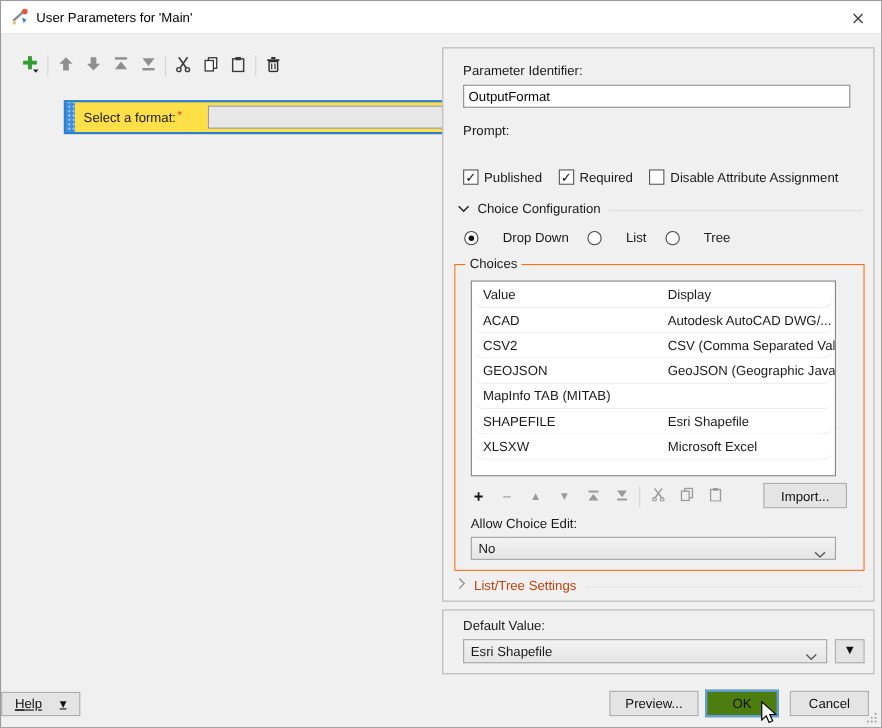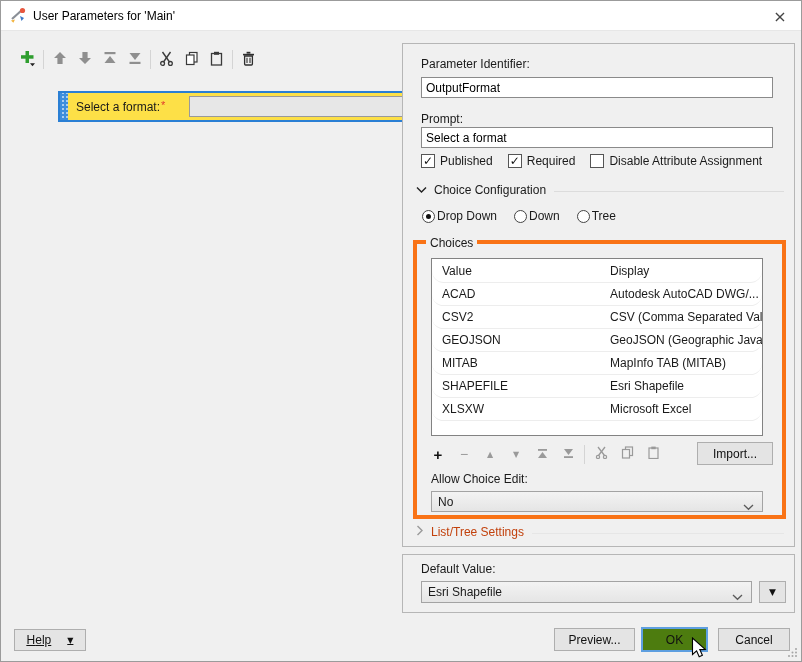--- a/index.html
+++ b/index.html
@@ -54,28 +54,28 @@
   .check-item { display:flex; align-items:center; gap:5px; }
   .checkbox { width:14px; height:14px; background:#fff; border:1px solid #555;
     display:flex; align-items:center; justify-content:center; font-size:12px;
     line-height:12px; color:#111; font-family:"DejaVu Sans",sans-serif; }
   .sect-header { position:absolute; left:13px; right:10px; display:flex; align-items:center; }
   .sect-header .line { flex:1; height:1px; background:#dcdcdc; margin-left:8px; margin-top:2px; }
   .sect-header .lbl { margin-left:7px; }
   .sect-header.disabled .lbl { color:#c2410c; }
   .sect-header.disabled .line { background:#e6e6e6; }
   .radios { position:absolute; left:19px; top:165px; display:flex; gap:17px; align-items:center; }
-  .radio-item { display:flex; align-items:center; gap:2px; }
+  .radio-item { display:flex; align-items:center; gap:22px; }
   .radio { width:13px; height:13px; border:1px solid #444; border-radius:50%;
     background:#fff; position:relative; }
   .radio.selected::after { content:""; position:absolute; left:3px; top:3px;
     width:5px; height:5px; border-radius:50%; background:#111; }
 
   .groupbox { position:absolute; left:10px; top:196px; width:373px; height:279px;
-    border:4px solid #f97316; }
+    border:1px solid #f97316; }
   .groupbox-label { position:absolute; top:-8px; left:9px; background:#f0f0f0; padding:0 4px; }
 
   .choices-table { position:absolute; left:14px; top:14px; width:332px; height:178px;
     background:#fff; border:1px solid #828282; overflow:hidden; }
   .t-row { display:grid; grid-template-columns:168px 1fr; height:23px;
     align-items:center; border-bottom:1px solid #ededed;border-radius:12px; }
   .t-row.header { height:24px; }
   .t-cell { padding-left:10px; white-space:nowrap; overflow:hidden; }
 
   .mini-toolbar { position:absolute; left:8px; top:198px; width:348px; height:24px;
@@ -95,21 +95,21 @@
   .listtree-header { top:481px; }
 
   
   .default-frame { position:absolute; left:401px; top:553px; width:393px; height:59px;
     border:1px solid #b6b6b6; background:#f0f0f0; }
   .default-combo { position:absolute; left:18px; top:26px; width:331px; height:22px; }
   .drop-arrow-btn { position:absolute; left:356px; top:26px; width:27px; height:22px;
     font-size:9px; color:#111; }
 
   
-  .help-btn { position:absolute; left:13px; top:628px; width:72px; height:22px;
+  .help-btn { position:absolute; left:0; top:628px; width:72px; height:22px;
     display:flex; align-items:center; justify-content:center; gap:16px;text-decoration:underline; }
   .help-btn u { text-decoration:underline; }
   .help-btn .menu-arrow { font-size:8px; color:#111; }
   .preview-btn { position:absolute; left:553px; top:627px; width:81px; }
   .ok-btn { position:absolute; left:640px; top:626px; width:67px; height:25px;
     background:#4d7c0f; border:2px solid #5e9fe0; }
   .cancel-btn { position:absolute; left:717px; top:627px; width:72px; }
 
   .resize-grip { position:absolute; right:3px; bottom:3px; width:11px; height:11px; }
 
@@ -229,21 +229,20 @@
       </span>
     </span>
   </div>
 
   <div class="right-panel">
 
     <span class="fld-label" style="top:13px">Parameter Identifier:</span>
     <input class="text-input" style="top: 33px;" value="OutputFormat">
 
     <span class="fld-label" style="top:68px">Prompt:</span>
-    <input class="text-input" style="top: 83px;" value="Select a format">
 
     <div class="checks">
       <span class="check-item">
         <span class="checkbox">
             <span class="checkmark">✓</span>
           </span>
         <span>Published</span>
       </span>
       <span class="check-item">
         <span class="checkbox">
@@ -269,21 +268,21 @@
       <span class="line"></span>
     </div>
 
     <div class="radios">
       <span class="radio-item">
         <span class="radio selected"></span>
         <span>Drop Down</span>
       </span>
       <span class="radio-item">
         <span class="radio"></span>
-        <span>Down</span>
+        <span>List</span>
       </span>
       <span class="radio-item">
         <span class="radio"></span>
         <span>Tree</span>
       </span>
     </div>
 
     <div class="groupbox">
       <span class="groupbox-label">Choices</span>
 
@@ -298,21 +297,20 @@
         </div>
         <div class="t-row">
           <span class="t-cell">CSV2</span>
           <span class="t-cell">CSV (Comma Separated Val...</span>
         </div>
         <div class="t-row">
           <span class="t-cell">GEOJSON</span>
           <span class="t-cell">GeoJSON (Geographic Java...</span>
         </div>
         <div class="t-row">
-          <span class="t-cell">MITAB</span>
           <span class="t-cell">MapInfo TAB (MITAB)</span>
         </div>
         <div class="t-row">
           <span class="t-cell">SHAPEFILE</span>
           <span class="t-cell">Esri Shapefile</span>
         </div>
         <div class="t-row">
           <span class="t-cell">XLSXW</span>
           <span class="t-cell">Microsoft Excel</span>
         </div>

